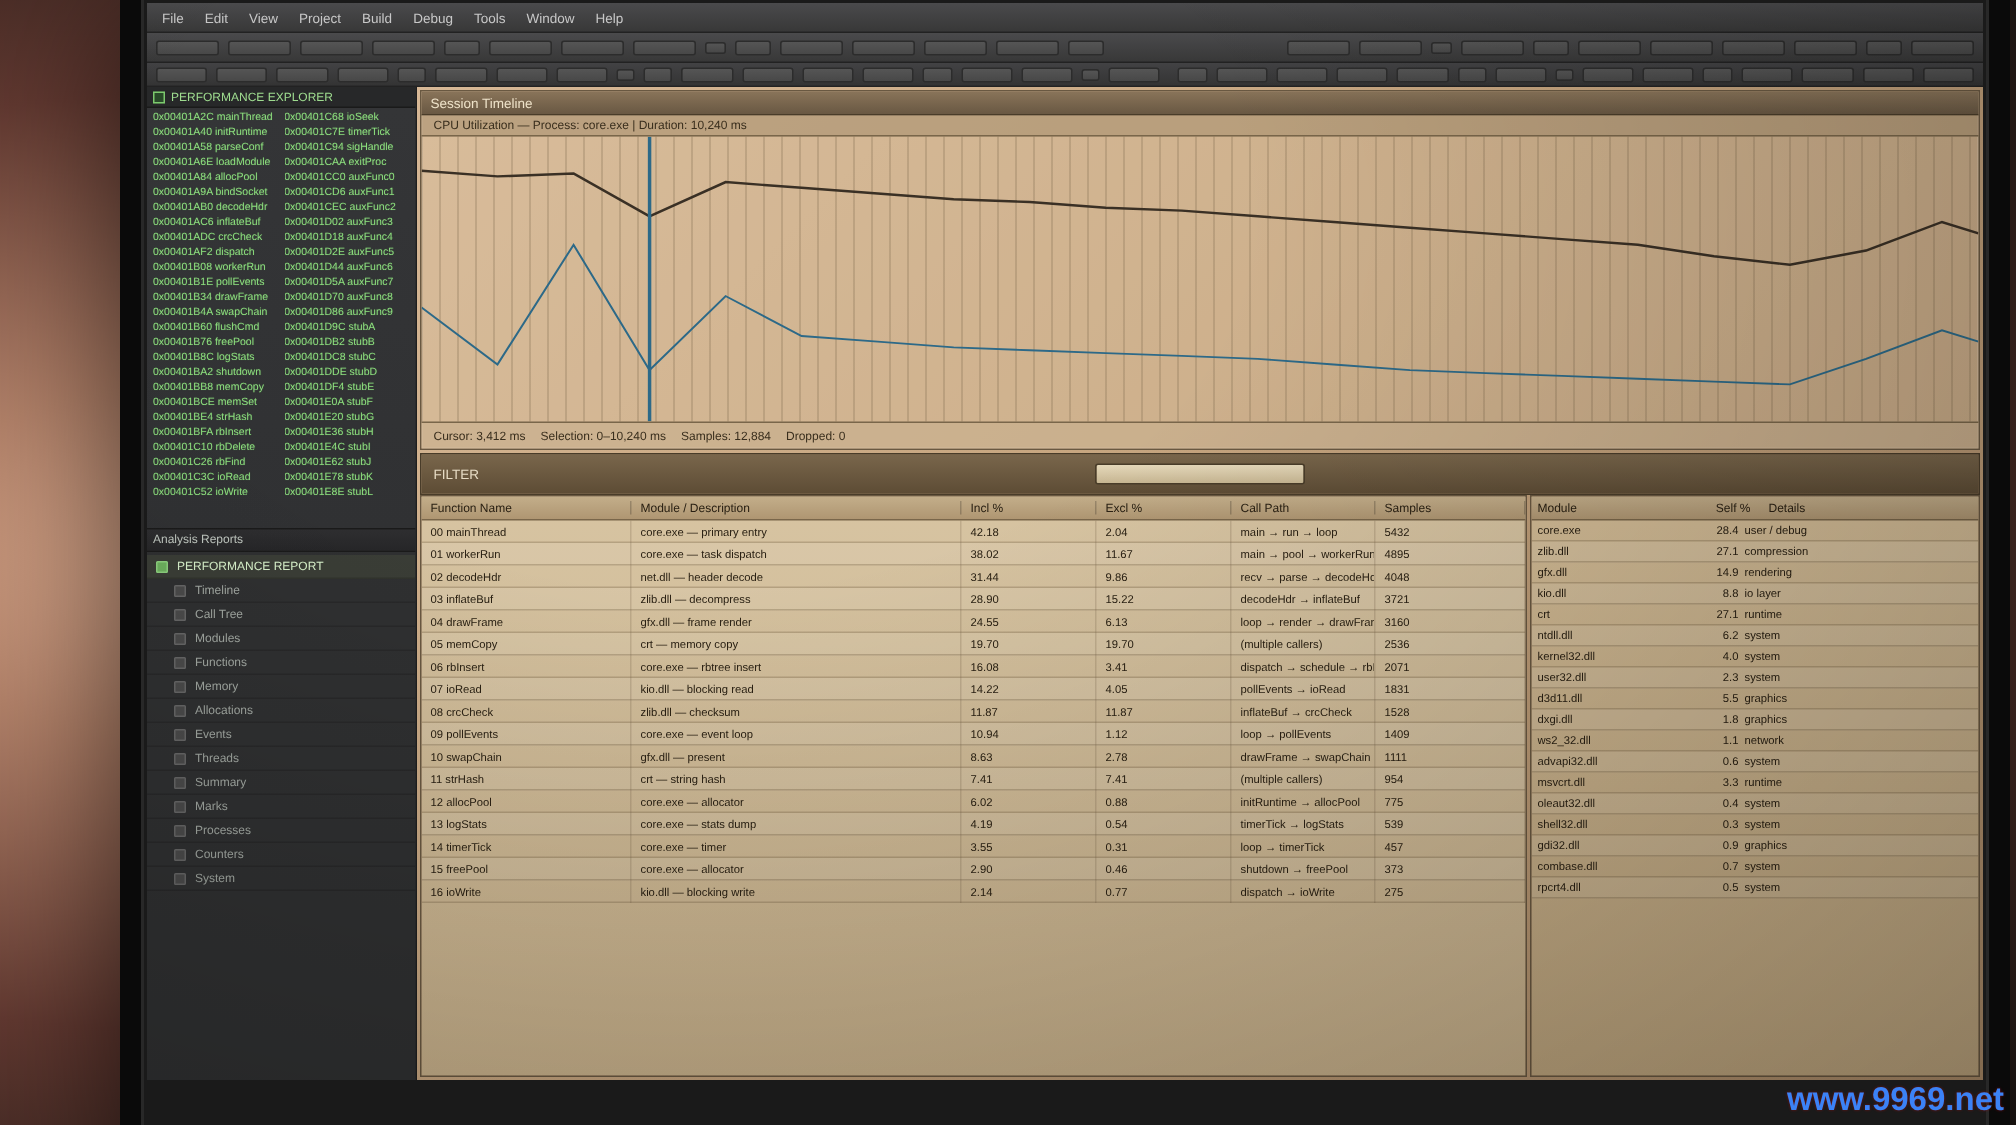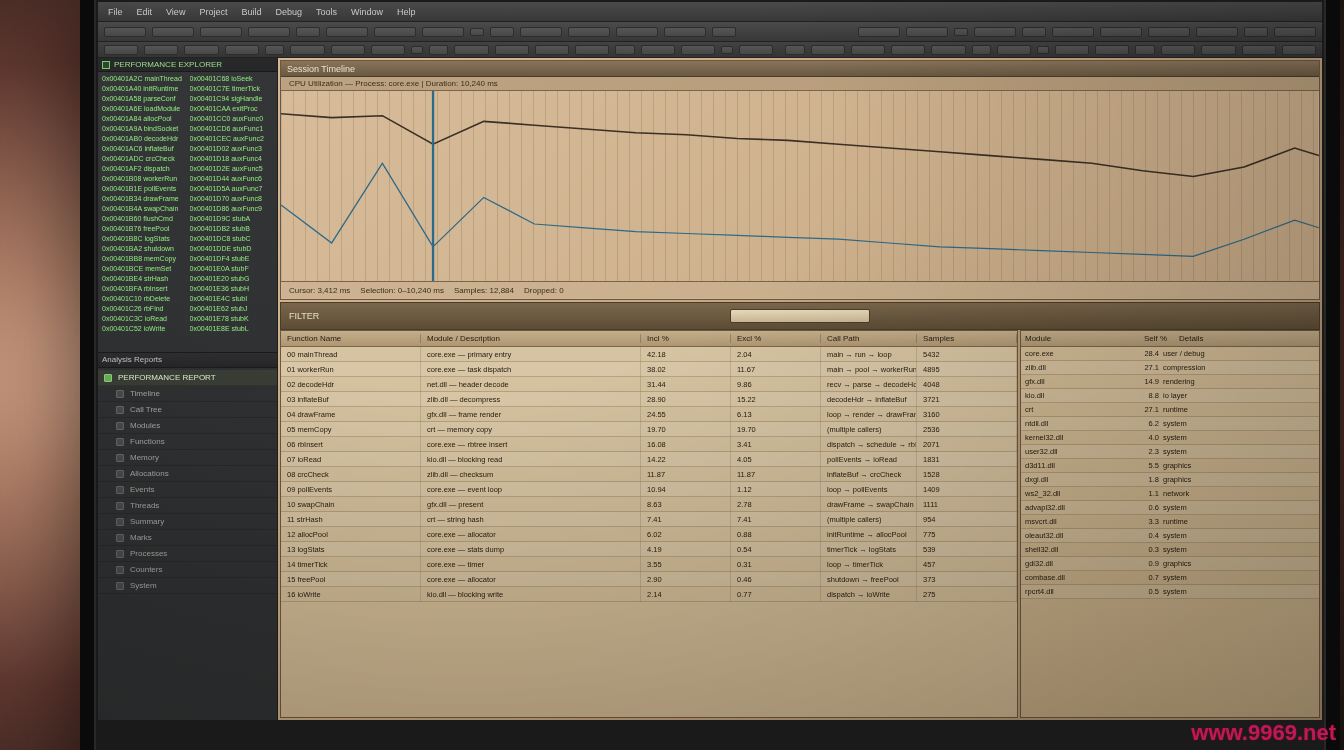--- a/index.html
+++ b/index.html
@@ -6,21 +6,21 @@
   body {
     width:1344px; height:750px;
     background:radial-gradient(ellipse at 20% 50%, #e8b89a 0%, #b08068 25%, #603830 60%, #201815 100%);
     overflow:hidden;
     font-family:"Segoe UI",Tahoma,Arial,sans-serif;
     font-size:9px;
     color:#2a2418;
     position:relative;
   }
   
-  .wm { position:absolute; right:8px; bottom:4px; color:#be185d; font-size:22px; font-weight:600; z-index:9999; font-family:Arial,sans-serif; text-shadow:0 0 2px rgba(255,0,0,.4);}
+  .wm { position:absolute; right:8px; bottom:4px; color:#3b82f6; font-size:22px; font-weight:600; z-index:9999; font-family:Arial,sans-serif; text-shadow:0 0 2px rgba(255,0,0,.4);}
   
   .bezel {
     position:absolute; left:80px; top:-20px; width:1260px; height:820px;
     background:#1a1a1a; border-radius:8px;
     box-shadow:0 30px 90px rgba(0,0,0,.6), inset 0 0 0 14px #0a0a0a, inset 0 0 0 16px #282828;
     overflow:hidden;
     filter:blur(.5px);
   }
   .screen {
     position:absolute; left:18px; top:22px; right:18px; bottom:80px;

